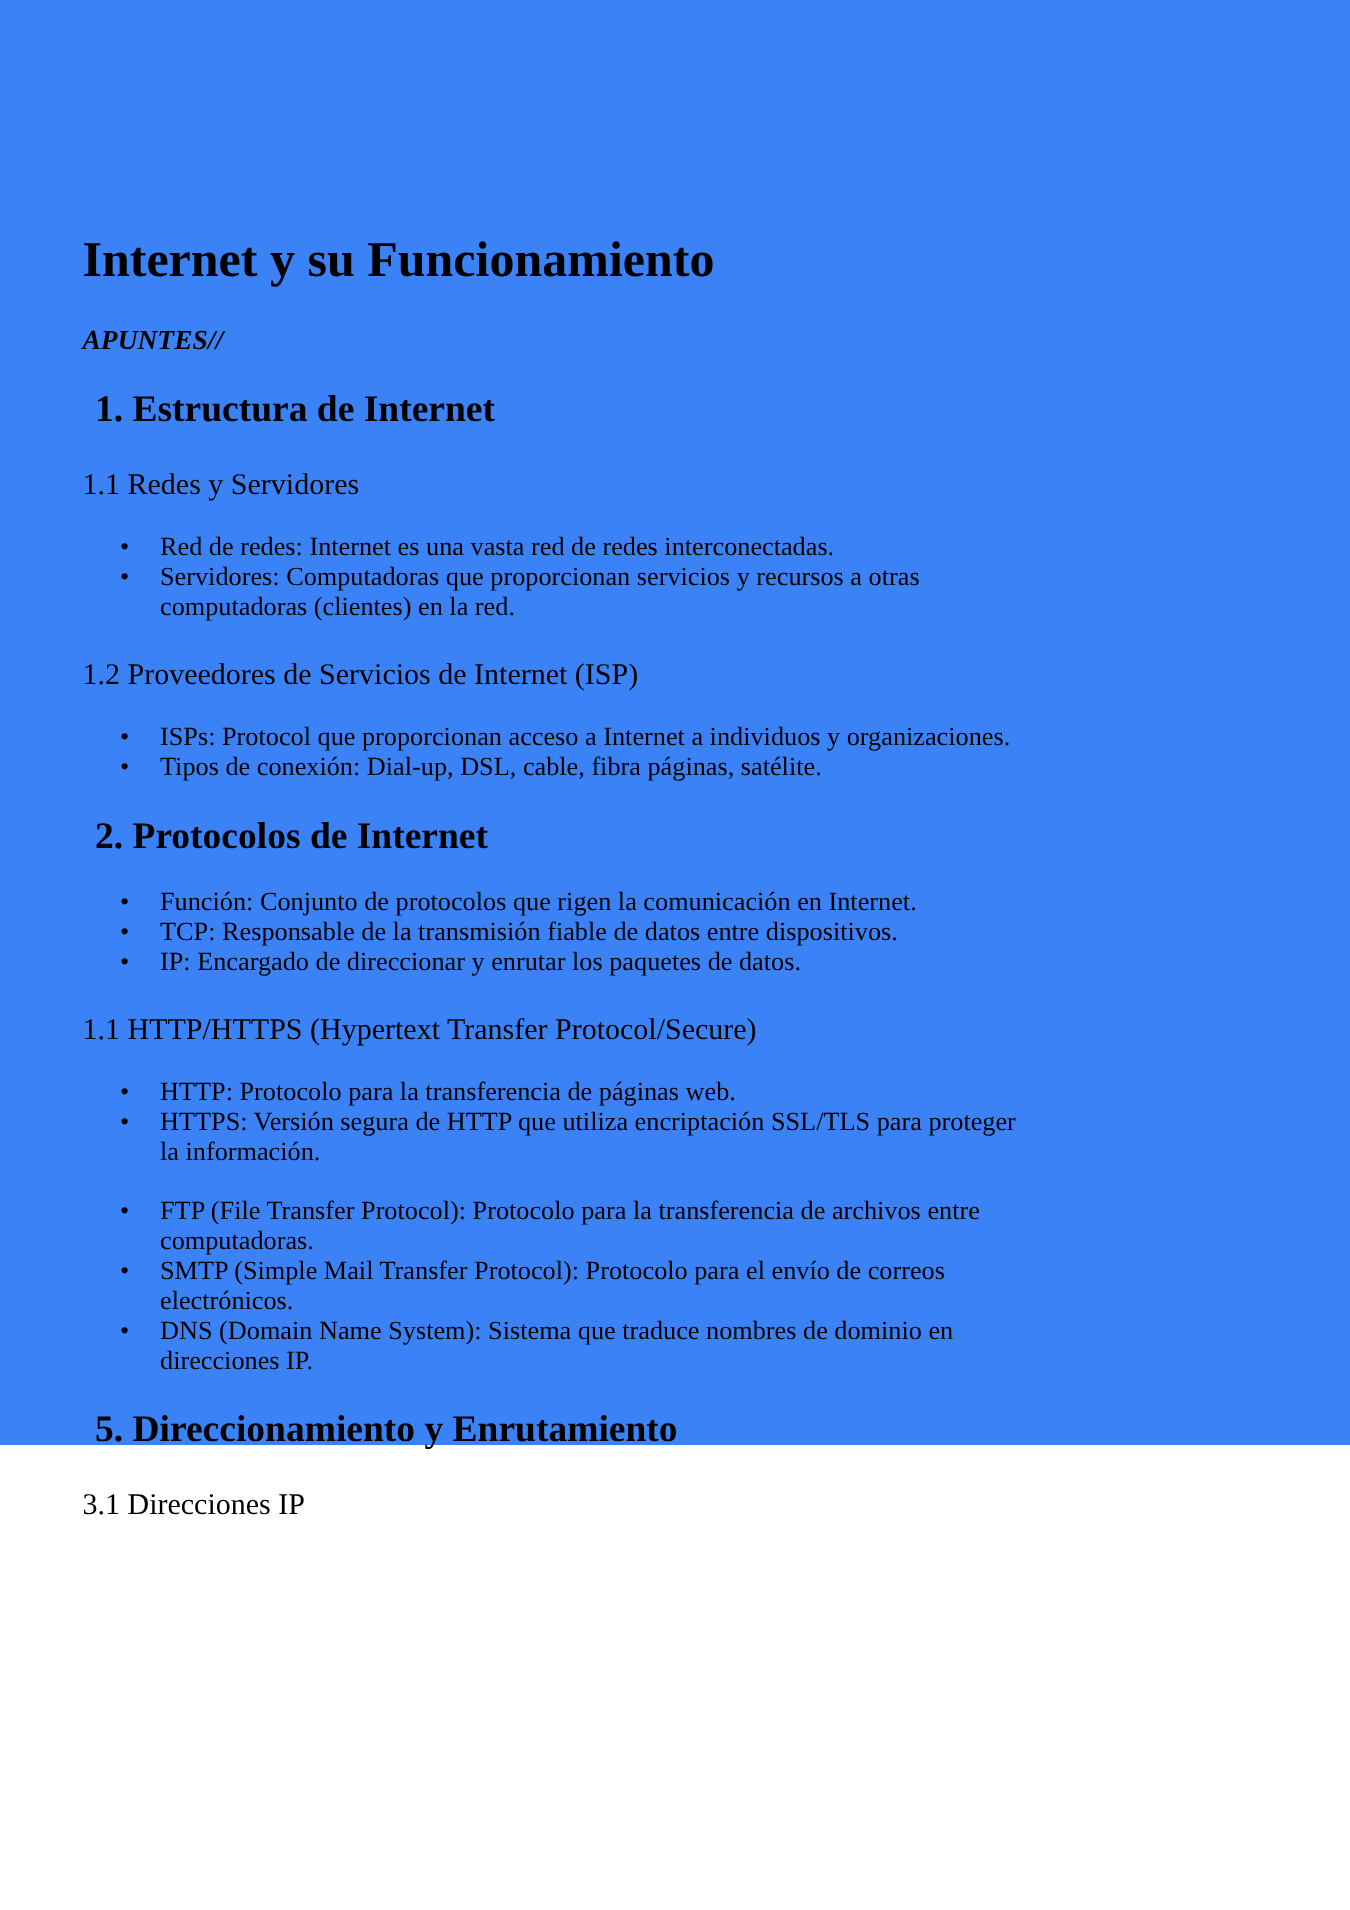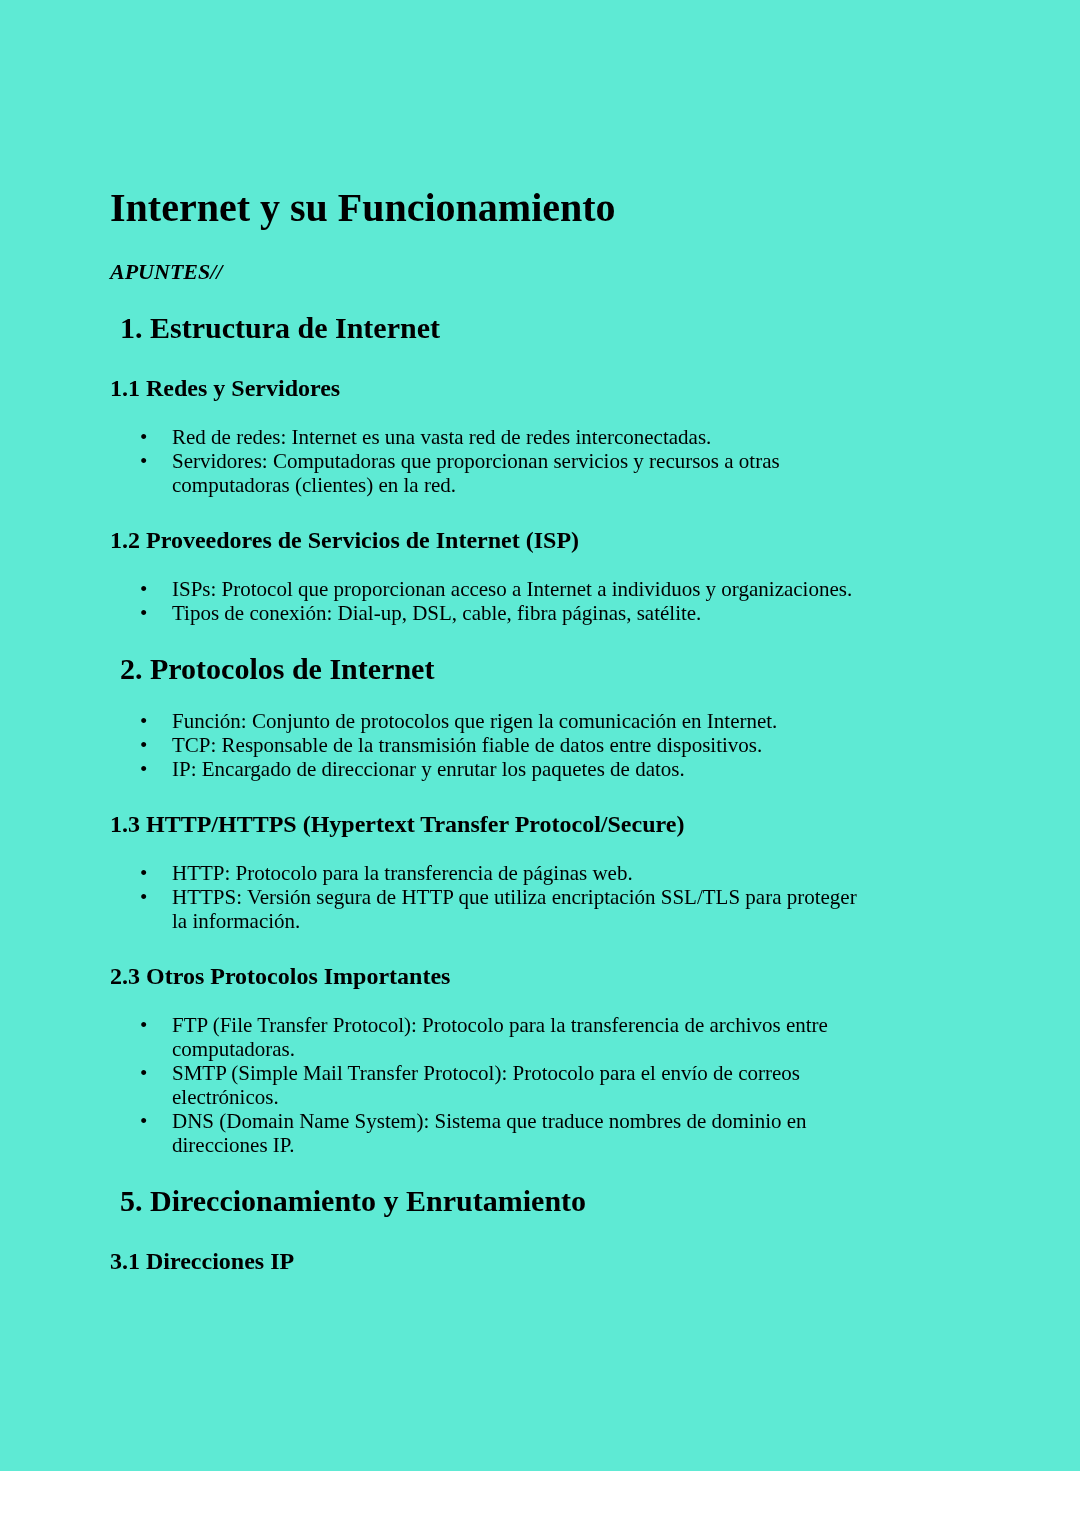--- a/index.html
+++ b/index.html
@@ -10,23 +10,23 @@
   body {
     width: 1080px;
     height: 1528px;
     overflow: hidden;
     font-family: "Liberation Serif", "DejaVu Serif", serif;
     color: #000000;
   }
   .page {
     box-sizing: border-box;
     width: 1080px;
-    height: 1471px;
-    padding: 185px 163px 0 110px;
-    background: #5eead4;
+    height: 1156px;
+    padding: 185px 163px 0 66px;
+    background: #3b82f6;
   }
   .doc-title {
     font-size: 40px;
     line-height: 46px;
     font-weight: bold;
     margin: 0;
   }
   .doc-subtitle {
     font-size: 22px;
     line-height: 25px;
@@ -36,21 +36,21 @@
   }
   h2.sec {
     font-size: 30px;
     line-height: 35px;
     font-weight: bold;
     margin: 26px 0 0 10px;
   }
   h3.sub {
     font-size: 24px;
     line-height: 28px;
-    font-weight: bold;
+    font-weight: normal;
     margin: 29px 0 0 0;
   }
   ul.blist {
     list-style: none;
     margin: 23px 0 0 0;
     padding: 0;
     font-size: 21px;
     line-height: 24px;
   }
   ul.blist li {
@@ -111,33 +111,32 @@
     <li>
       <span class="marker">•</span>
       <span class="run-bold">TCP:</span><span> Responsable de la transmisión fiable de datos entre dispositivos.</span>
     </li>
     <li>
       <span class="marker">•</span>
       <span class="run-bold">IP:</span><span> Encargado de direccionar y enrutar los paquetes de datos.</span>
     </li>
   </ul>
 
-  <h3 class="sub">1.3 HTTP/HTTPS (Hypertext Transfer Protocol/Secure)</h3>
+  <h3 class="sub">1.1 HTTP/HTTPS (Hypertext Transfer Protocol/Secure)</h3>
   <ul class="blist">
     <li>
       <span class="marker">•</span>
       <span class="run-bold">HTTP:</span><span> Protocolo para la transferencia de páginas web.</span>
     </li>
     <li>
       <span class="marker">•</span>
       <span class="run-bold">HTTPS:</span><span> Versión segura de HTTP que utiliza encriptación SSL/TLS para proteger la información.</span>
     </li>
   </ul>
 
-  <h3 class="sub">2.3 Otros Protocolos Importantes</h3>
   <ul class="blist">
     <li>
       <span class="marker">•</span>
       <span class="run-bold">FTP (File Transfer Protocol):</span><span> Protocolo para la transferencia de archivos entre computadoras.</span>
     </li>
     <li>
       <span class="marker">•</span>
       <span class="run-bold">SMTP (Simple Mail Transfer Protocol):</span><span> Protocolo para el envío de correos electrónicos.</span>
     </li>
     <li>

